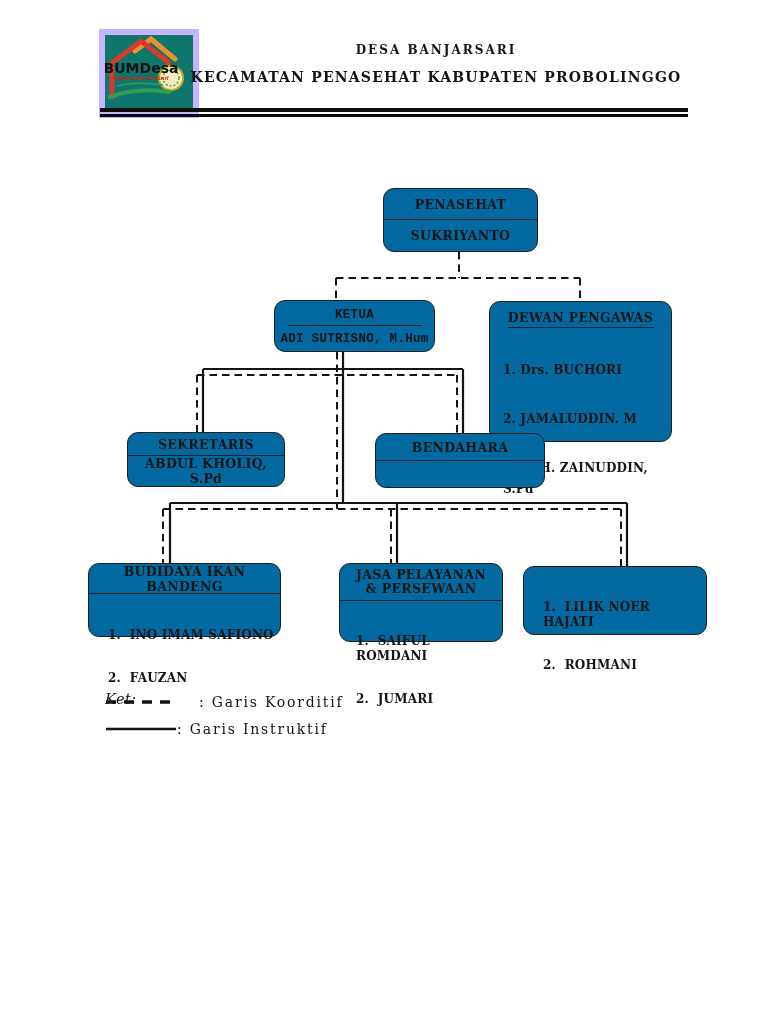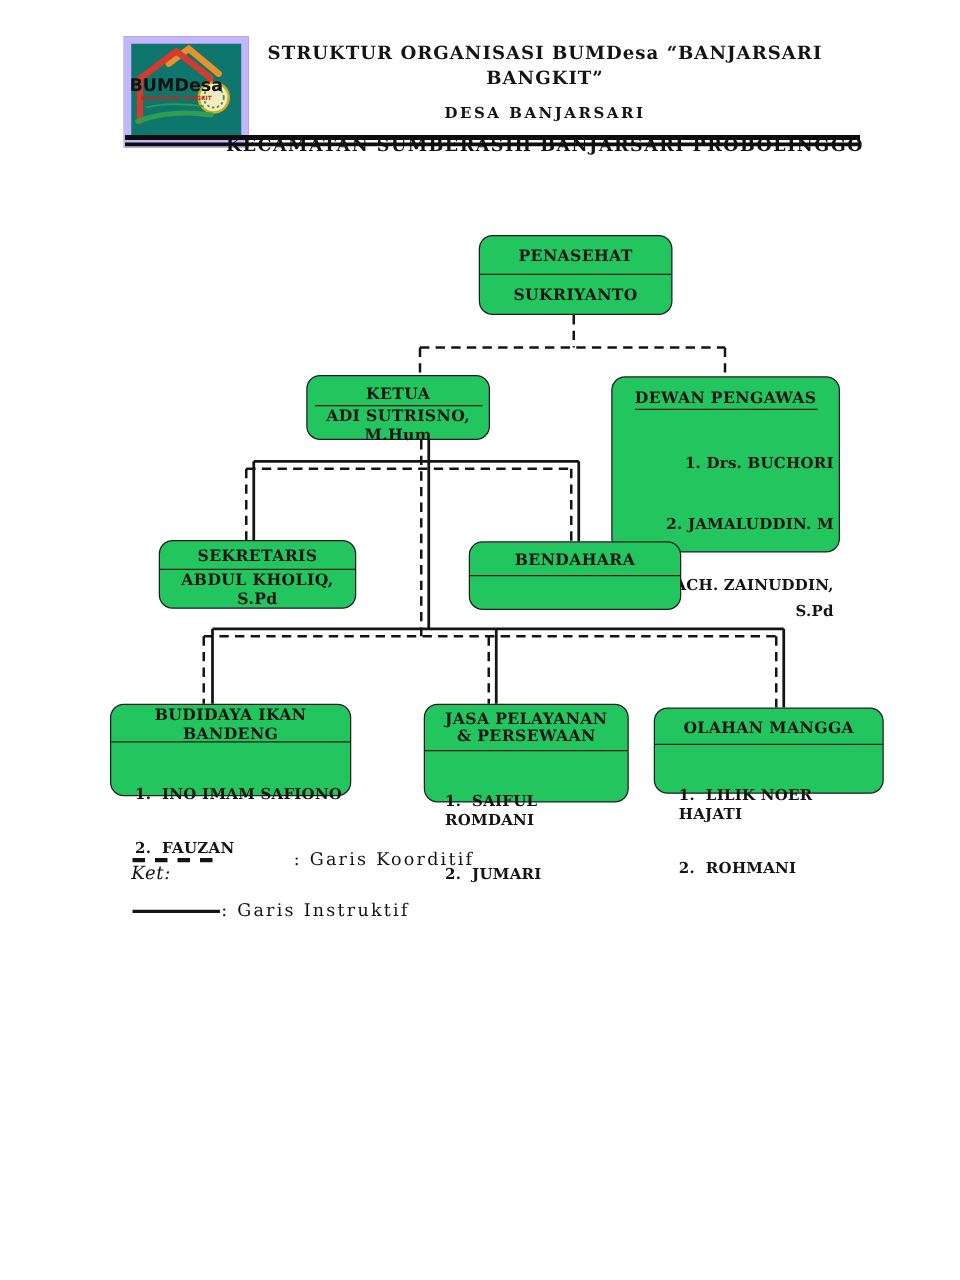--- a/index.html
+++ b/index.html
@@ -26,21 +26,21 @@
   }
   .hdr-l1{font-size:14.5px;letter-spacing:0.8px;line-height:20px;}
   .hdr-l2{font-size:12px;letter-spacing:2px;line-height:20px;margin-top:7px;}
   .hdr-l3{font-size:14px;letter-spacing:1.2px;line-height:18px;margin-top:8px;}
   .rule1{position:absolute;left:100px;top:108px;width:588px;height:4px;background:#0d0d0d;z-index:2;}
   .rule2{position:absolute;left:100px;top:114px;width:588px;height:3px;background:#0d0d0d;z-index:2;}
 
   
   .node{
     position:absolute;z-index:1;
-    background:#22c55e;
+    background:#0369a1;
     border:1.6px solid #1f1f1f;
     border-radius:11px;
     box-sizing:border-box;
     display:flex;flex-direction:column;
     font-weight:bold;
   }
   .node .ttl{
     display:flex;align-items:center;justify-content:center;
     text-align:center;font-size:12.5px;letter-spacing:0.3px;
   }
@@ -97,42 +97,41 @@
       <circle cx="66" cy="43" r="12" fill="#f6ecc0" stroke="#cfa91f" stroke-width="2"></circle>
       <circle cx="66" cy="43" r="8" fill="none" stroke="#2f9e50" stroke-width="1.5" stroke-dasharray="2 2"></circle>
       <text x="36" y="38" text-anchor="middle" font-size="14" font-weight="bold" font-family="DejaVu Sans, sans-serif" fill="#111">BUMDesa</text>
       <text x="36" y="45" text-anchor="middle" font-size="4.6" font-weight="bold" fill="#c3271b" font-family="DejaVu Sans, sans-serif">BANJARSARI BANGKIT</text>
       <path d="M12 51 Q 30 46 58 50" fill="none" stroke="#2f9e50" stroke-width="1.4"></path>
       <path d="M5 62 Q 32 52 64 57" fill="none" stroke="#2f9e50" stroke-width="4" stroke-linecap="round"></path>
     </svg>
   </div>
 
   <div class="hdr-text">
-    <div class="hdr-l1">STRUKTUR ORGANISASI BUMDesa “BANJARSARI BANGKIT”</div>
     <div class="hdr-l2">DESA BANJARSARI</div>
-    <div class="hdr-l3">KECAMATAN SUMBERASIH BANJARSARI PROBOLINGGO</div>
+    <div class="hdr-l3">KECAMATAN PENASEHAT KABUPATEN PROBOLINGGO</div>
   </div>
   <div class="rule1"></div>
   <div class="rule2"></div>
 
   <div class="node" style="left:383px;top:188px;width:155px;height:64px;">
     <div class="ttl ttl-divided" style="height:30px;">PENASEHAT</div>
     <div class="name">SUKRIYANTO</div>
   </div>
 
-  <div class="node" style="left:245px;top:300px;width:147px;height:52px;padding-top:6px;">
+  <div class="node" style="left:274px;top:300px;width:161px;height:52px;padding-top:6px;font-family:Liberation Mono, monospace;">
     <div class="ttl" style="height:16px;">KETUA</div>
     <div class="underline-partial" style="width:134px;"></div>
     <div class="name">ADI SUTRISNO, M.Hum</div>
   </div>
 
   <div class="node" style="left:489px;top:301px;width:183px;height:141px;padding-top:8px;">
     <div class="ttl" style="height:16px;">DEWAN PENGAWAS</div>
     <div class="underline-partial" style="width:146px;"></div>
-    <ul class="memberlist" style="padding:4px 4px 0 13px;text-align:right;">
+    <ul class="memberlist" style="padding:4px 4px 0 13px;">
       <li style="line-height:21px;">1. Drs. BUCHORI</li>
       <li style="line-height:21px;">2. JAMALUDDIN. M</li>
       <li style="line-height:21px;">3. ACH. ZAINUDDIN, S.Pd</li>
     </ul>
   </div>
 
   <div class="node" style="left:127px;top:432px;width:158px;height:55px;">
     <div class="ttl ttl-divided" style="height:26px;">SEKRETARIS</div>
     <div class="name">ABDUL KHOLIQ, S.Pd</div>
   </div>
@@ -151,30 +150,29 @@
 
   <div class="node" style="left:339px;top:563px;width:164px;height:79px;">
     <div class="ttl ttl-divided" style="min-height:32px;padding:2px 10px;line-height:14px;">JASA PELAYANAN &amp; PERSEWAAN</div>
     <ul class="memberlist" style="padding:5px 2px 0 16px;">
       <li style="line-height:15px;">1.  SAIFUL ROMDANI</li>
       <li style="line-height:15px;">2.  JUMARI</li>
     </ul>
   </div>
 
   <div class="node" style="left:523px;top:566px;width:184px;height:69px;">
-    <div class="ttl ttl-divided" style="min-height:24px;padding:2px 2px;">OLAHAN MANGGA</div>
     <ul class="memberlist" style="padding:5px 2px 0 19px;">
       <li style="line-height:15px;">1.  LILIK NOER HAJATI</li>
       <li style="line-height:15px;">2.  ROHMANI</li>
     </ul>
   </div>
 
   <div class="ket-label">Ket:</div>
 
-  <div class="leg-row" style="left:105px;top:680px;gap:36px;">
+  <div class="leg-row" style="left:105px;top:694px;">
     <svg width="72" height="14">
       <line x1="1" y1="7" x2="71" y2="7" stroke="#141414" stroke-width="3.4" stroke-dasharray="10 8"></line>
     </svg>
     <span class="leg-text" style="margin-left:22px;">: Garis Koorditif</span>
   </div>
 
   <div class="leg-row" style="left:105px;top:721px;">
     <svg width="72" height="14">
       <line x1="1" y1="7" x2="71" y2="7" stroke="#141414" stroke-width="2.6"></line>
     </svg>

